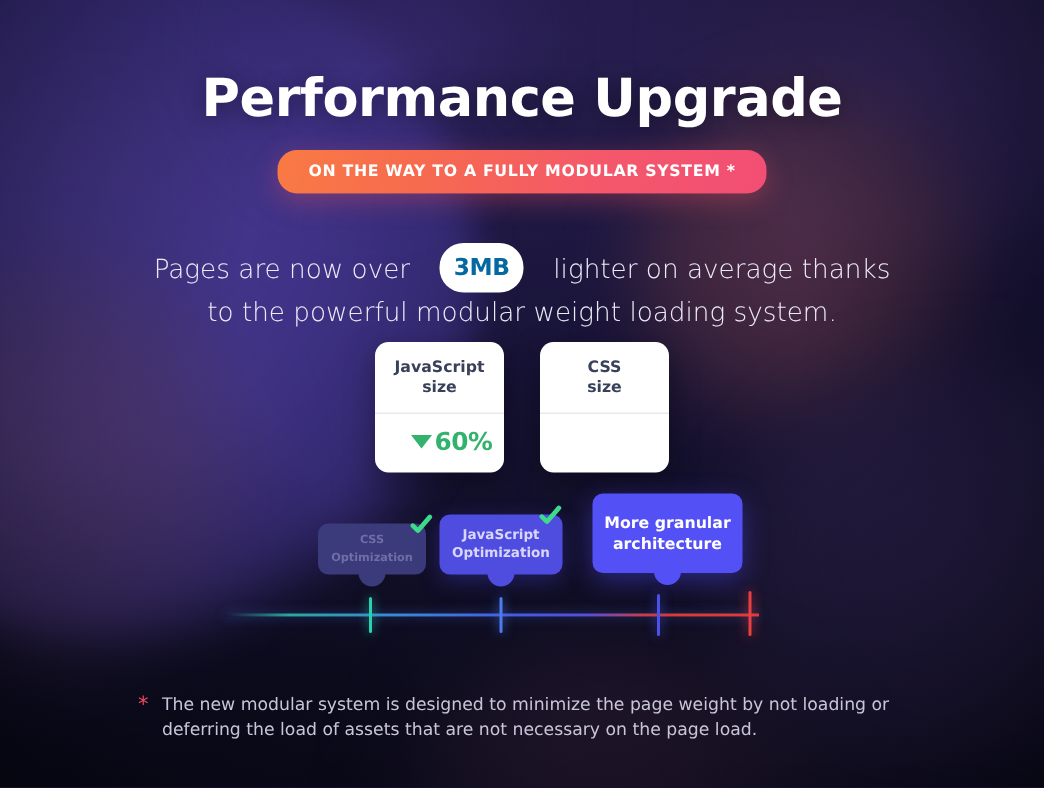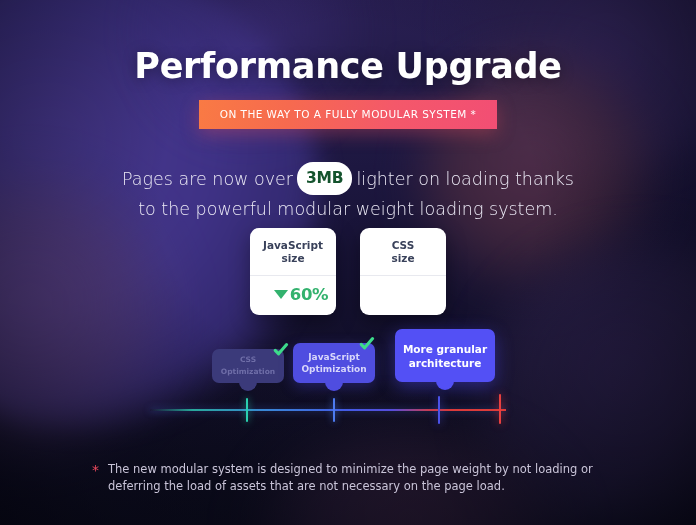--- a/index.html
+++ b/index.html
@@ -43,34 +43,34 @@
 
   
   .title{
     position:absolute;top:46px;left:0;width:696px;text-align:center;
     font-size:35px;font-weight:bold;color:#ffffff;letter-spacing:-.3px;
     text-shadow:0 2px 14px rgba(0,0,0,.35);
   }
   
   .badge-wrap{position:absolute;top:100px;left:0;width:696px;text-align:center;}
   .badge{
-    display:inline-block;padding:8px 21px 9px;border-radius:0;
+    display:inline-block;padding:8px 21px 9px;border-radius:13px;
     background:linear-gradient(100deg,#f97a44 0%,#f66a4f 30%,#f4586a 65%,#f24e74 100%);
-    color:#ffffff;font-size:10.5px;font-weight:normal;letter-spacing:.45px;
+    color:#ffffff;font-size:10.5px;font-weight:bold;letter-spacing:.45px;
     box-shadow:0 5px 18px rgba(240,80,95,.35);
   }
   
   .subtitle{
     position:absolute;top:162px;left:0;width:696px;text-align:center;
     color:#eceaf6;font-size:17.5px;line-height:28px;font-weight:300;
   }
   .pill{
-    display:inline-block;background:#ffffff;color:#14532d;
+    display:inline-block;background:#ffffff;color:#0369a1;
     font-size:15.5px;font-weight:bold;border-radius:16px;
-    padding:2px 9px 3px;margin:0 4px;vertical-align:2px;letter-spacing:-.2px;
+    padding:2px 9px 3px;margin:0 20px;vertical-align:2px;letter-spacing:-.2px;
   }
   
   .cards{position:absolute;top:228px;left:0;width:696px;display:flex;
     justify-content:center;gap:24px;}
   .card{width:86px;background:#ffffff;border-radius:9px;
     box-shadow:0 7px 20px rgba(0,0,0,.35);overflow:hidden;}
   .card-head{padding:11px 6px 10px;text-align:center;color:#39415a;
     font-size:10.5px;font-weight:bold;line-height:13px;
     border-bottom:1px solid #e8e9ef;}
   .card-val{padding:9px 6px 11px;text-align:center;color:#33b26e;
@@ -143,21 +143,21 @@
 
   <div class="content">
 
     <div class="title">Performance Upgrade</div>
 
     <div class="badge-wrap">
       <span class="badge">ON THE WAY TO A FULLY MODULAR SYSTEM *</span>
     </div>
 
     <div class="subtitle">
-      <span>Pages are now over</span><span class="pill">3MB</span><span>lighter on loading thanks</span><br>
+      <span>Pages are now over</span><span class="pill">3MB</span><span>lighter on average thanks</span><br>
       <span>to the powerful modular weight loading system.</span>
     </div>
 
     <div class="cards">
       <div class="card">
         <div class="card-head">
           <span>JavaScript</span><br>
           <span>size</span>
         </div>
         <div class="card-val">

